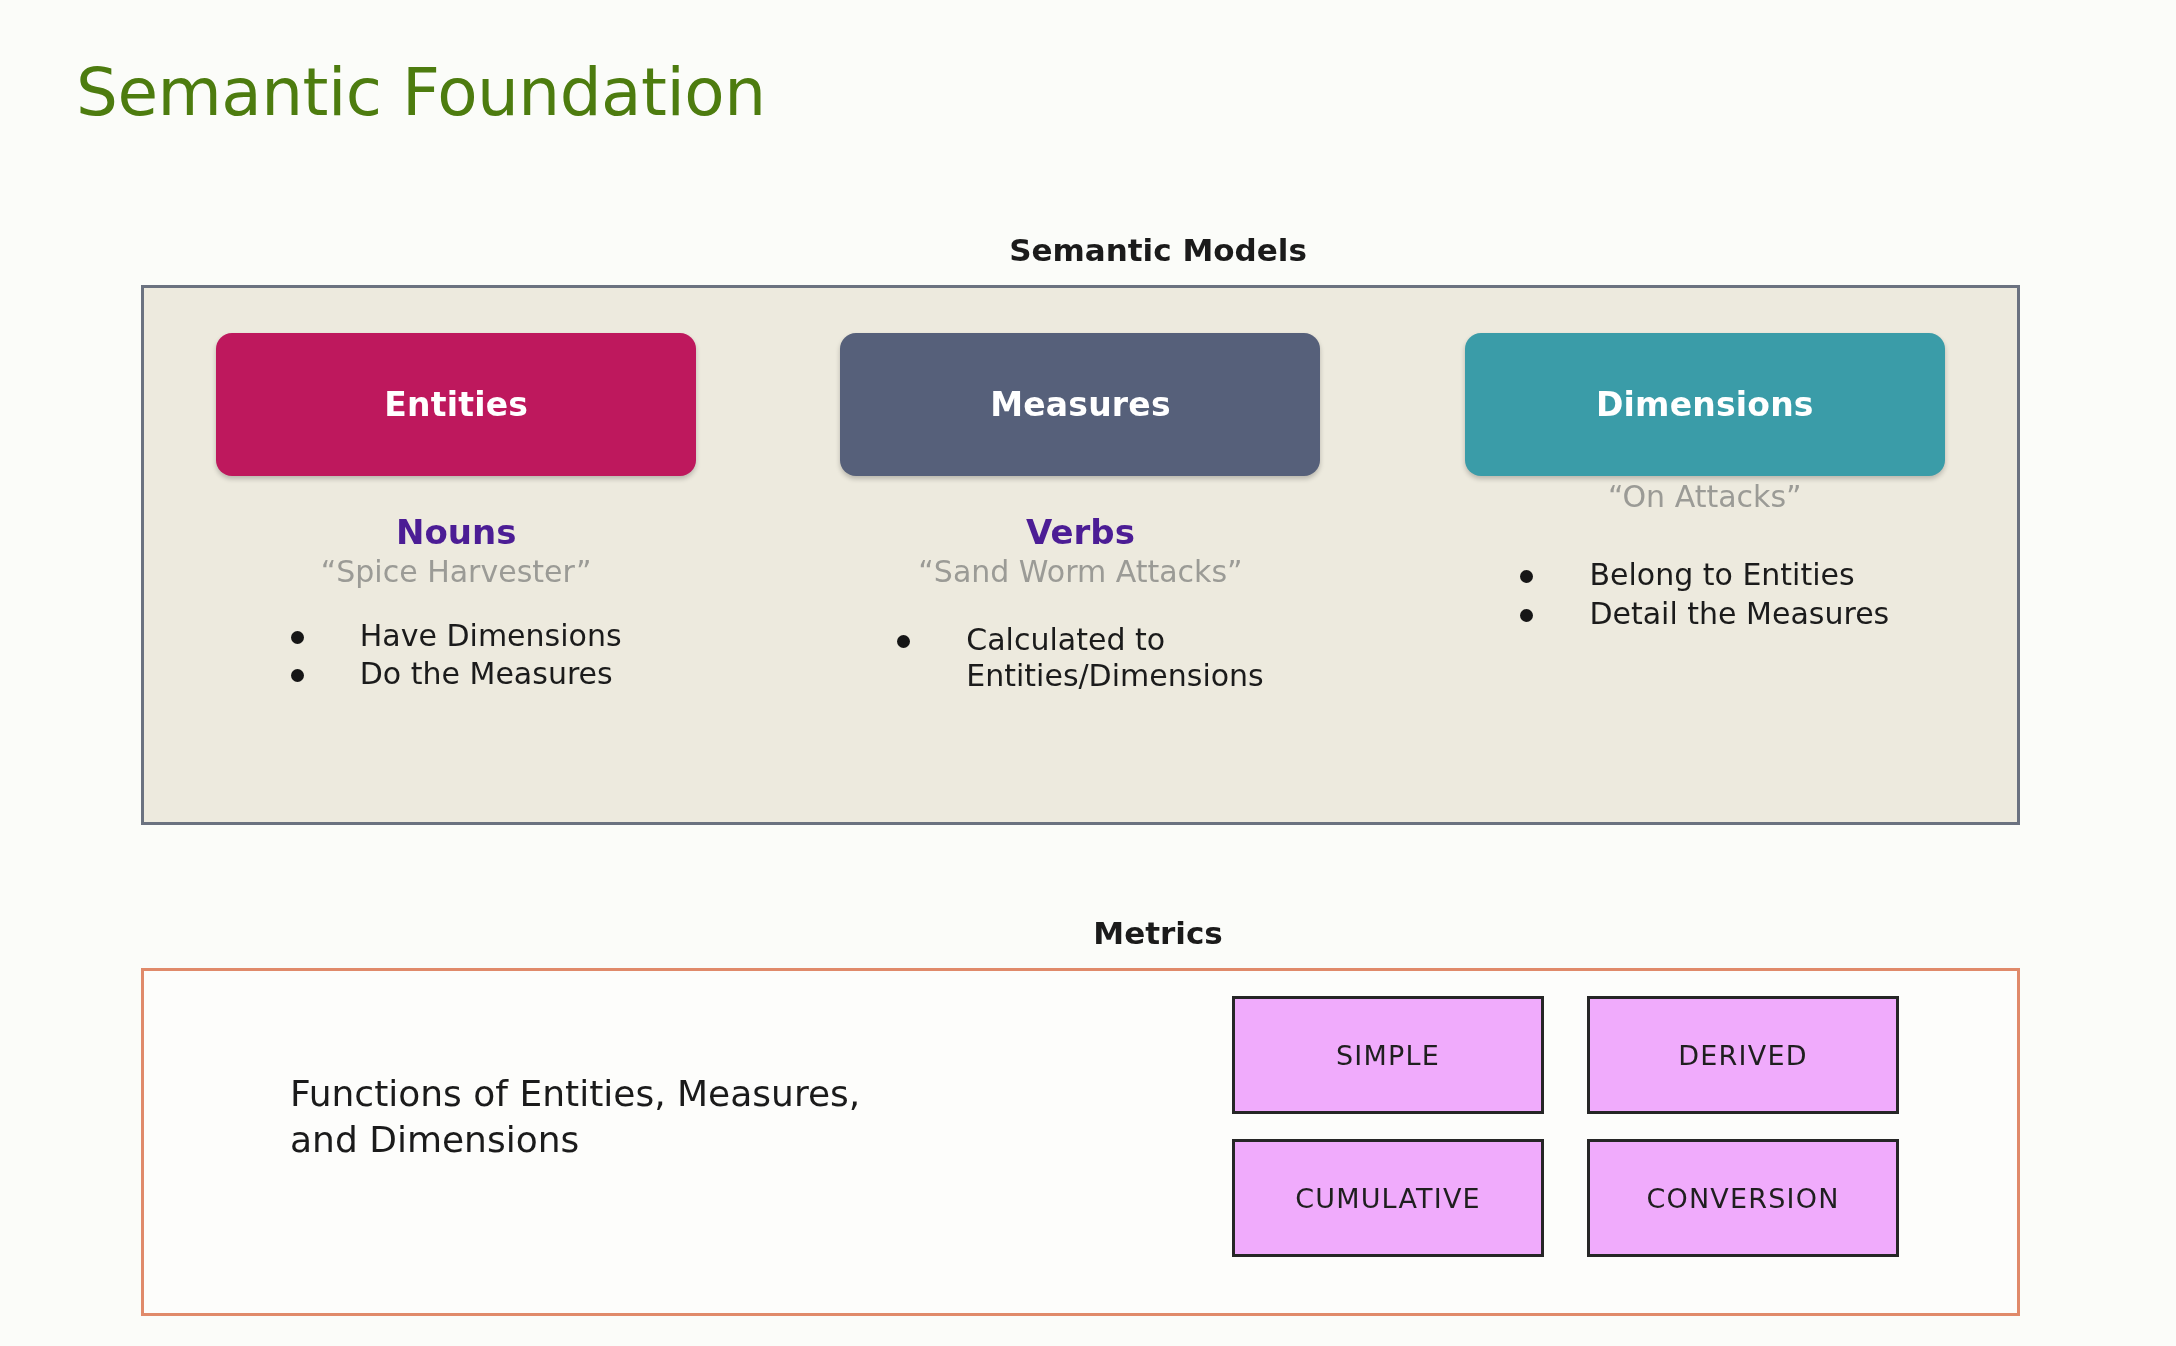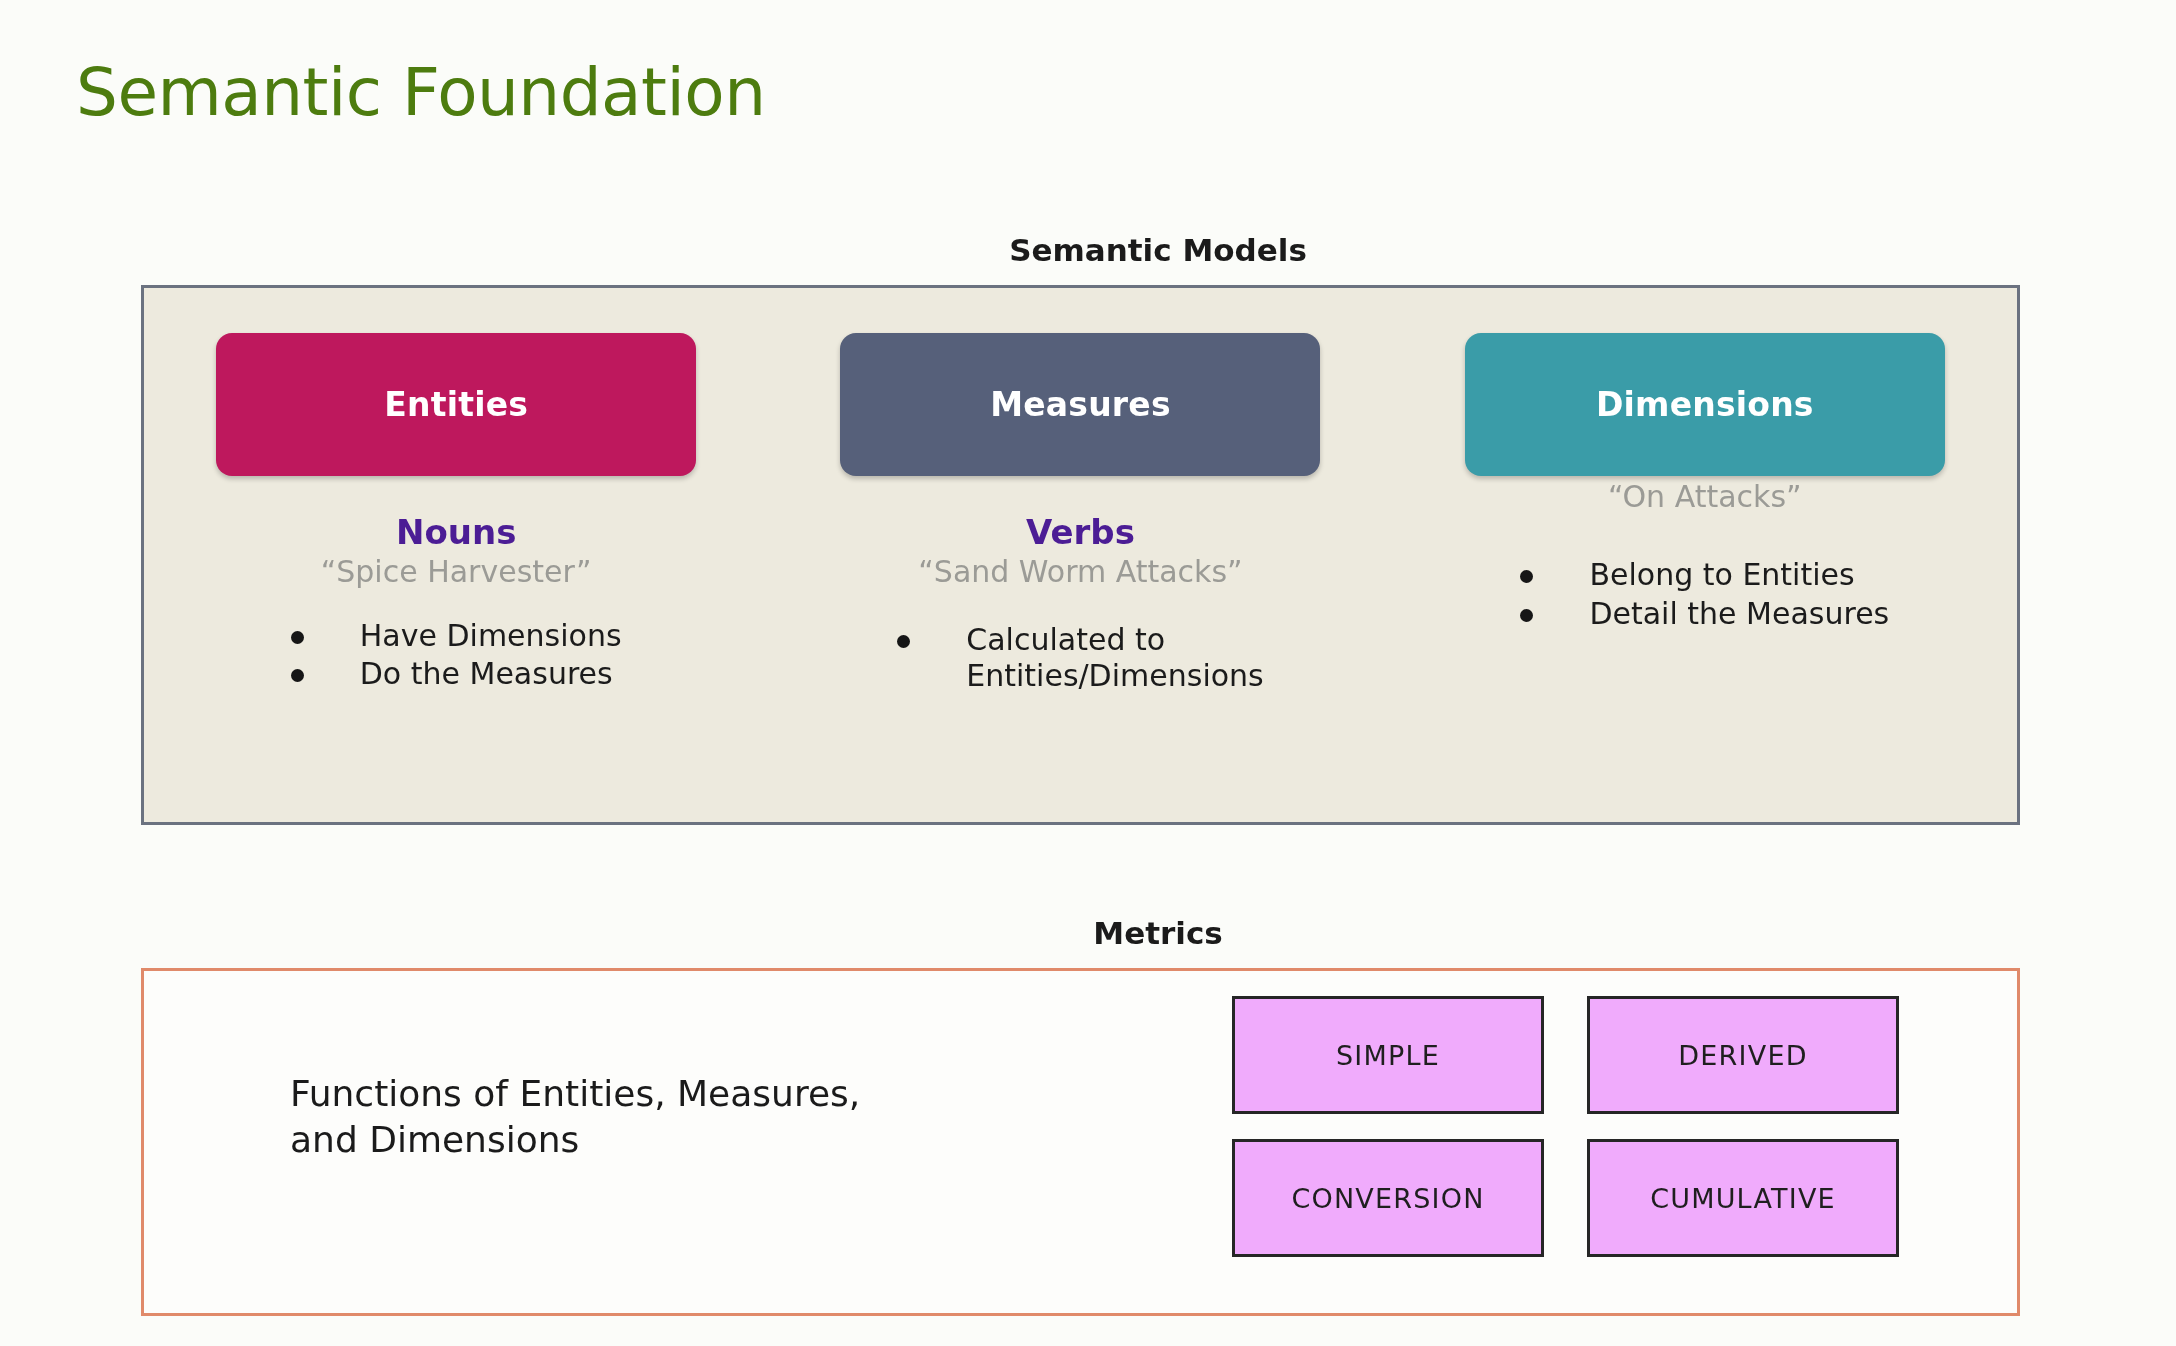--- a/index.html
+++ b/index.html
@@ -259,20 +259,20 @@
 and Dimensions</div>
 
   <div id="metric-type-grid">
     <div class="metric-type-box">
       <span class="metric-type-label">SIMPLE</span>
     </div>
     <div class="metric-type-box">
       <span class="metric-type-label">DERIVED</span>
     </div>
     <div class="metric-type-box">
+      <span class="metric-type-label">CUMULATIVE</span>
+    </div>
+    <div class="metric-type-box">
       <span class="metric-type-label">CONVERSION</span>
     </div>
-    <div class="metric-type-box">
-      <span class="metric-type-label">CUMULATIVE</span>
-    </div>
   </div>
 
 </div>
 
 </body></html>

